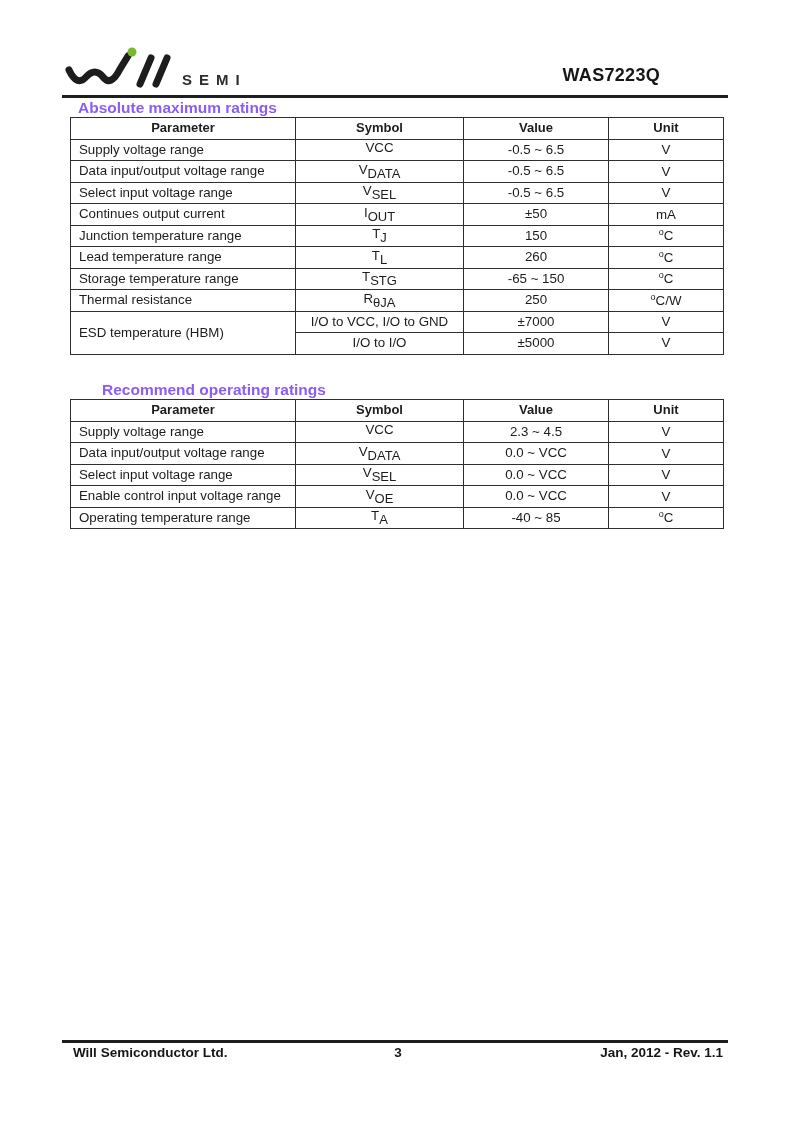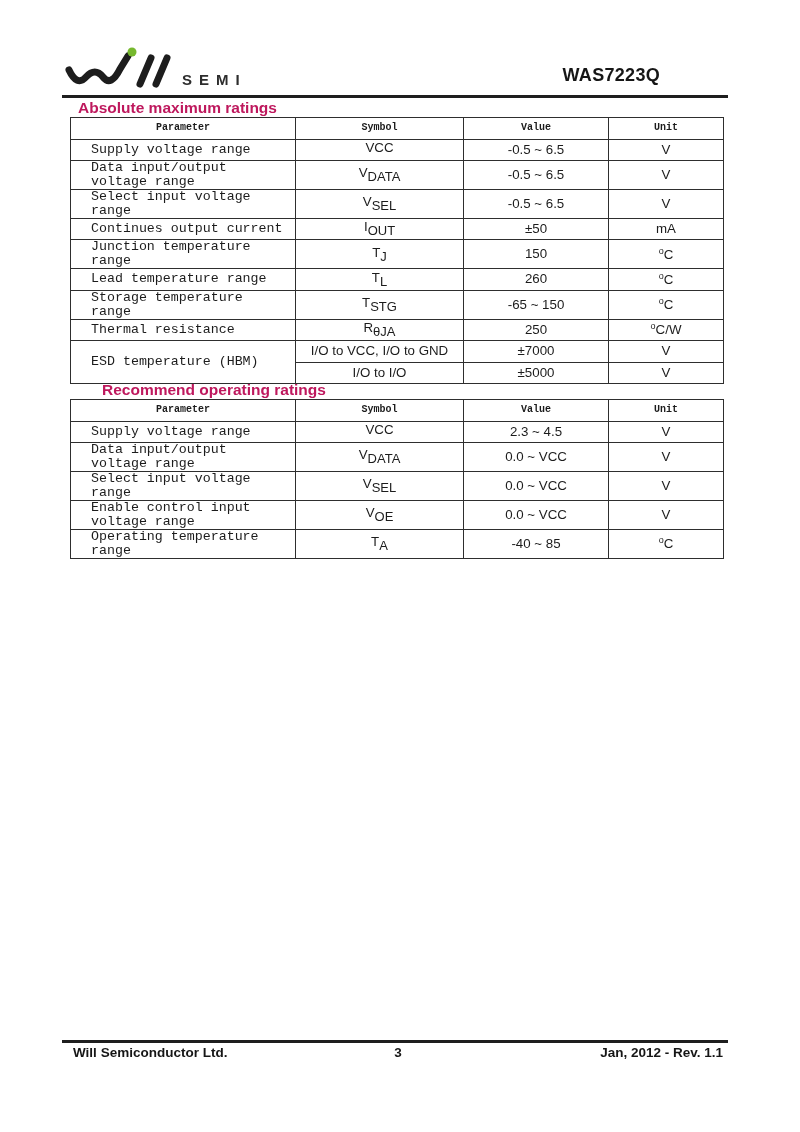--- a/index.html
+++ b/index.html
@@ -11,33 +11,33 @@
   .brand svg{display:block;}
   .brand-text{font-size:15px;font-weight:600;letter-spacing:7px;color:#2d2d2d;
               padding-bottom:4px;margin-left:10px;}
   .part-number{position:absolute;right:68px;top:65px;font-size:18px;font-weight:bold;
                letter-spacing:0.3px;color:#161616;}
   .rule{position:absolute;left:62px;width:675px;height:3px;background:#1e1e1e;}
   .rule-header{top:95px;}
   .rule-footer{top:1040px;}
 
   
-  .section-title{position:absolute;left:78px;font-size:15.5px;font-weight:bold;color:#be185d;}
+  .section-title{position:absolute;left:78px;font-size:15.5px;font-weight:bold;color:#8b5cf6;}
   .title-abs{top:99px;}
   .title-rec{top:381px;margin-left:24px;}
 
   
   table.spec{position:absolute;left:70px;border-collapse:collapse;table-layout:fixed;
              width:653px;font-size:13.3px;color:#1c1c1c;}
   .table-abs{top:117px;}
   .table-rec{top:399px;}
   table.spec th,table.spec td{border:1px solid #2e2e2e;height:20.5px;padding:0 6px;
              text-align:center;vertical-align:middle;line-height:1.05;}
-  table.spec th{font-weight:bold;font-size:10px;font-family:Liberation Mono, monospace;}
-  table.spec td.c-param{text-align:left;padding-left:20px;font-family:Liberation Mono, monospace;}
+  table.spec th{font-weight:bold;font-size:13px;}
+  table.spec td.c-param{text-align:left;padding-left:8px;}
   col.w-param{width:225px;} col.w-sym{width:168px;} col.w-val{width:145px;} col.w-unit{width:115px;}
   sub{font-size:13px;letter-spacing:0;}
   sup{font-size:9px;}
 
   
   .footer-row{position:absolute;left:62px;top:1045px;width:675px;display:flex;
               font-size:13.5px;font-weight:bold;color:#161616;}
   .footer-row .f-left{flex:1;text-align:left;padding-left:11px;}
   .footer-row .f-center{flex:1;text-align:center;}
   .footer-row .f-right{flex:1;text-align:right;padding-right:14px;}

